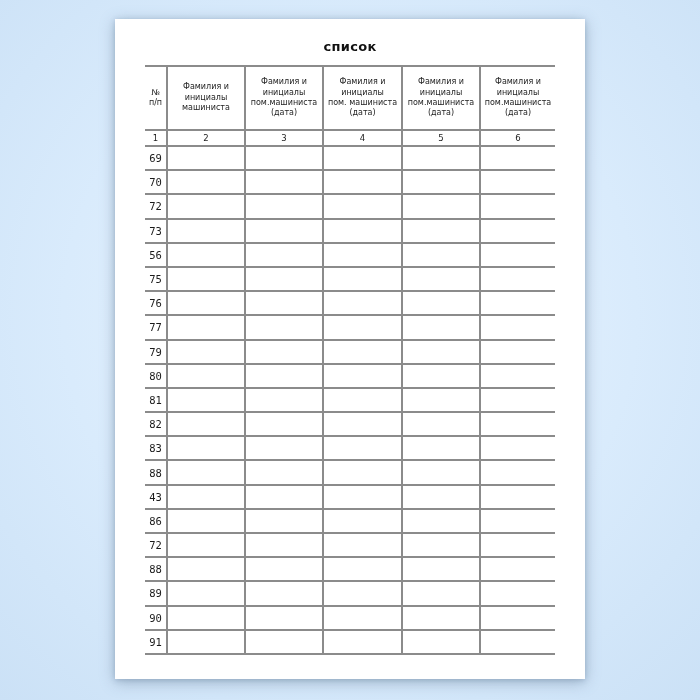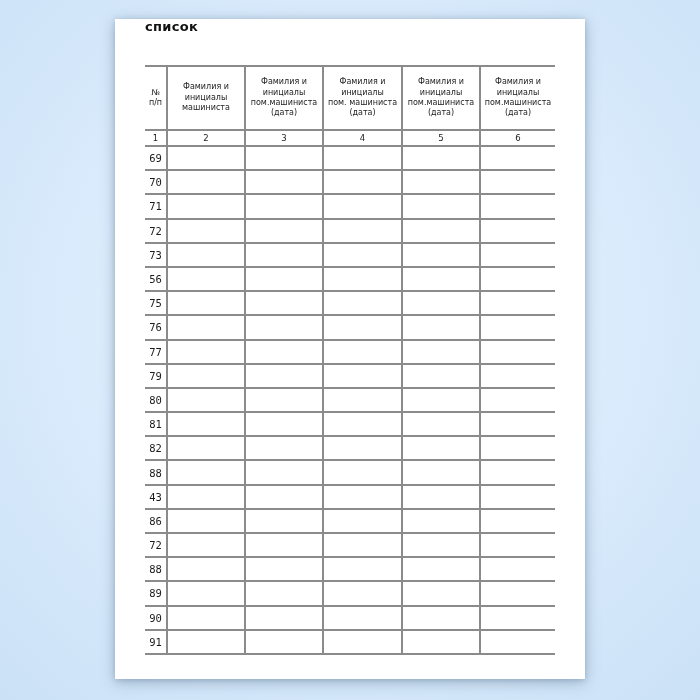--- a/index.html
+++ b/index.html
@@ -8,22 +8,22 @@
     font-family:"DejaVu Sans","Liberation Sans",sans-serif;
     background:radial-gradient(circle at 50% 45%, #eaf4fe 0%, #d9ebfc 55%, #cbe1f6 100%);
     position:relative;
   }
   .page{
     position:absolute;left:115px;top:19px;width:470px;height:660px;
     background:#ffffff;
     box-shadow:0 3px 14px rgba(90,115,145,.45), 0 1px 5px rgba(90,115,145,.30);
   }
   .doc-title{
-    position:absolute;top:0;left:30px;width:410px;
-    text-align:left;font-size:13px;font-weight:bold;color:#111;
+    position:absolute;top:20px;left:30px;width:410px;
+    text-align:center;font-size:13px;font-weight:bold;color:#111;
     letter-spacing:.3px;
   }
   table.roster{
     position:absolute;left:30px;top:46px;width:410px;
     border-collapse:collapse;table-layout:fixed;
   }
   .roster th,.roster td{
     border:2px solid #8b8b8b;
     padding:0 1px;text-align:center;vertical-align:middle;
     overflow:hidden;
@@ -103,28 +103,20 @@
   </tr>
         <tr>
     <td class="num">70</td>
     <td></td>
     <td></td>
     <td></td>
     <td></td>
     <td></td>
   </tr>
         <tr>
-    <td class="num">71</td>
-    <td></td>
-    <td></td>
-    <td></td>
-    <td></td>
-    <td></td>
-  </tr>
-        <tr>
     <td class="num">72</td>
     <td></td>
     <td></td>
     <td></td>
     <td></td>
     <td></td>
   </tr>
         <tr>
     <td class="num">73</td>
     <td></td>
@@ -184,20 +176,28 @@
         <tr>
     <td class="num">81</td>
     <td></td>
     <td></td>
     <td></td>
     <td></td>
     <td></td>
   </tr>
         <tr>
     <td class="num">82</td>
+    <td></td>
+    <td></td>
+    <td></td>
+    <td></td>
+    <td></td>
+  </tr>
+        <tr>
+    <td class="num">83</td>
     <td></td>
     <td></td>
     <td></td>
     <td></td>
     <td></td>
   </tr>
         <tr>
     <td class="num">88</td>
     <td></td>
     <td></td>

